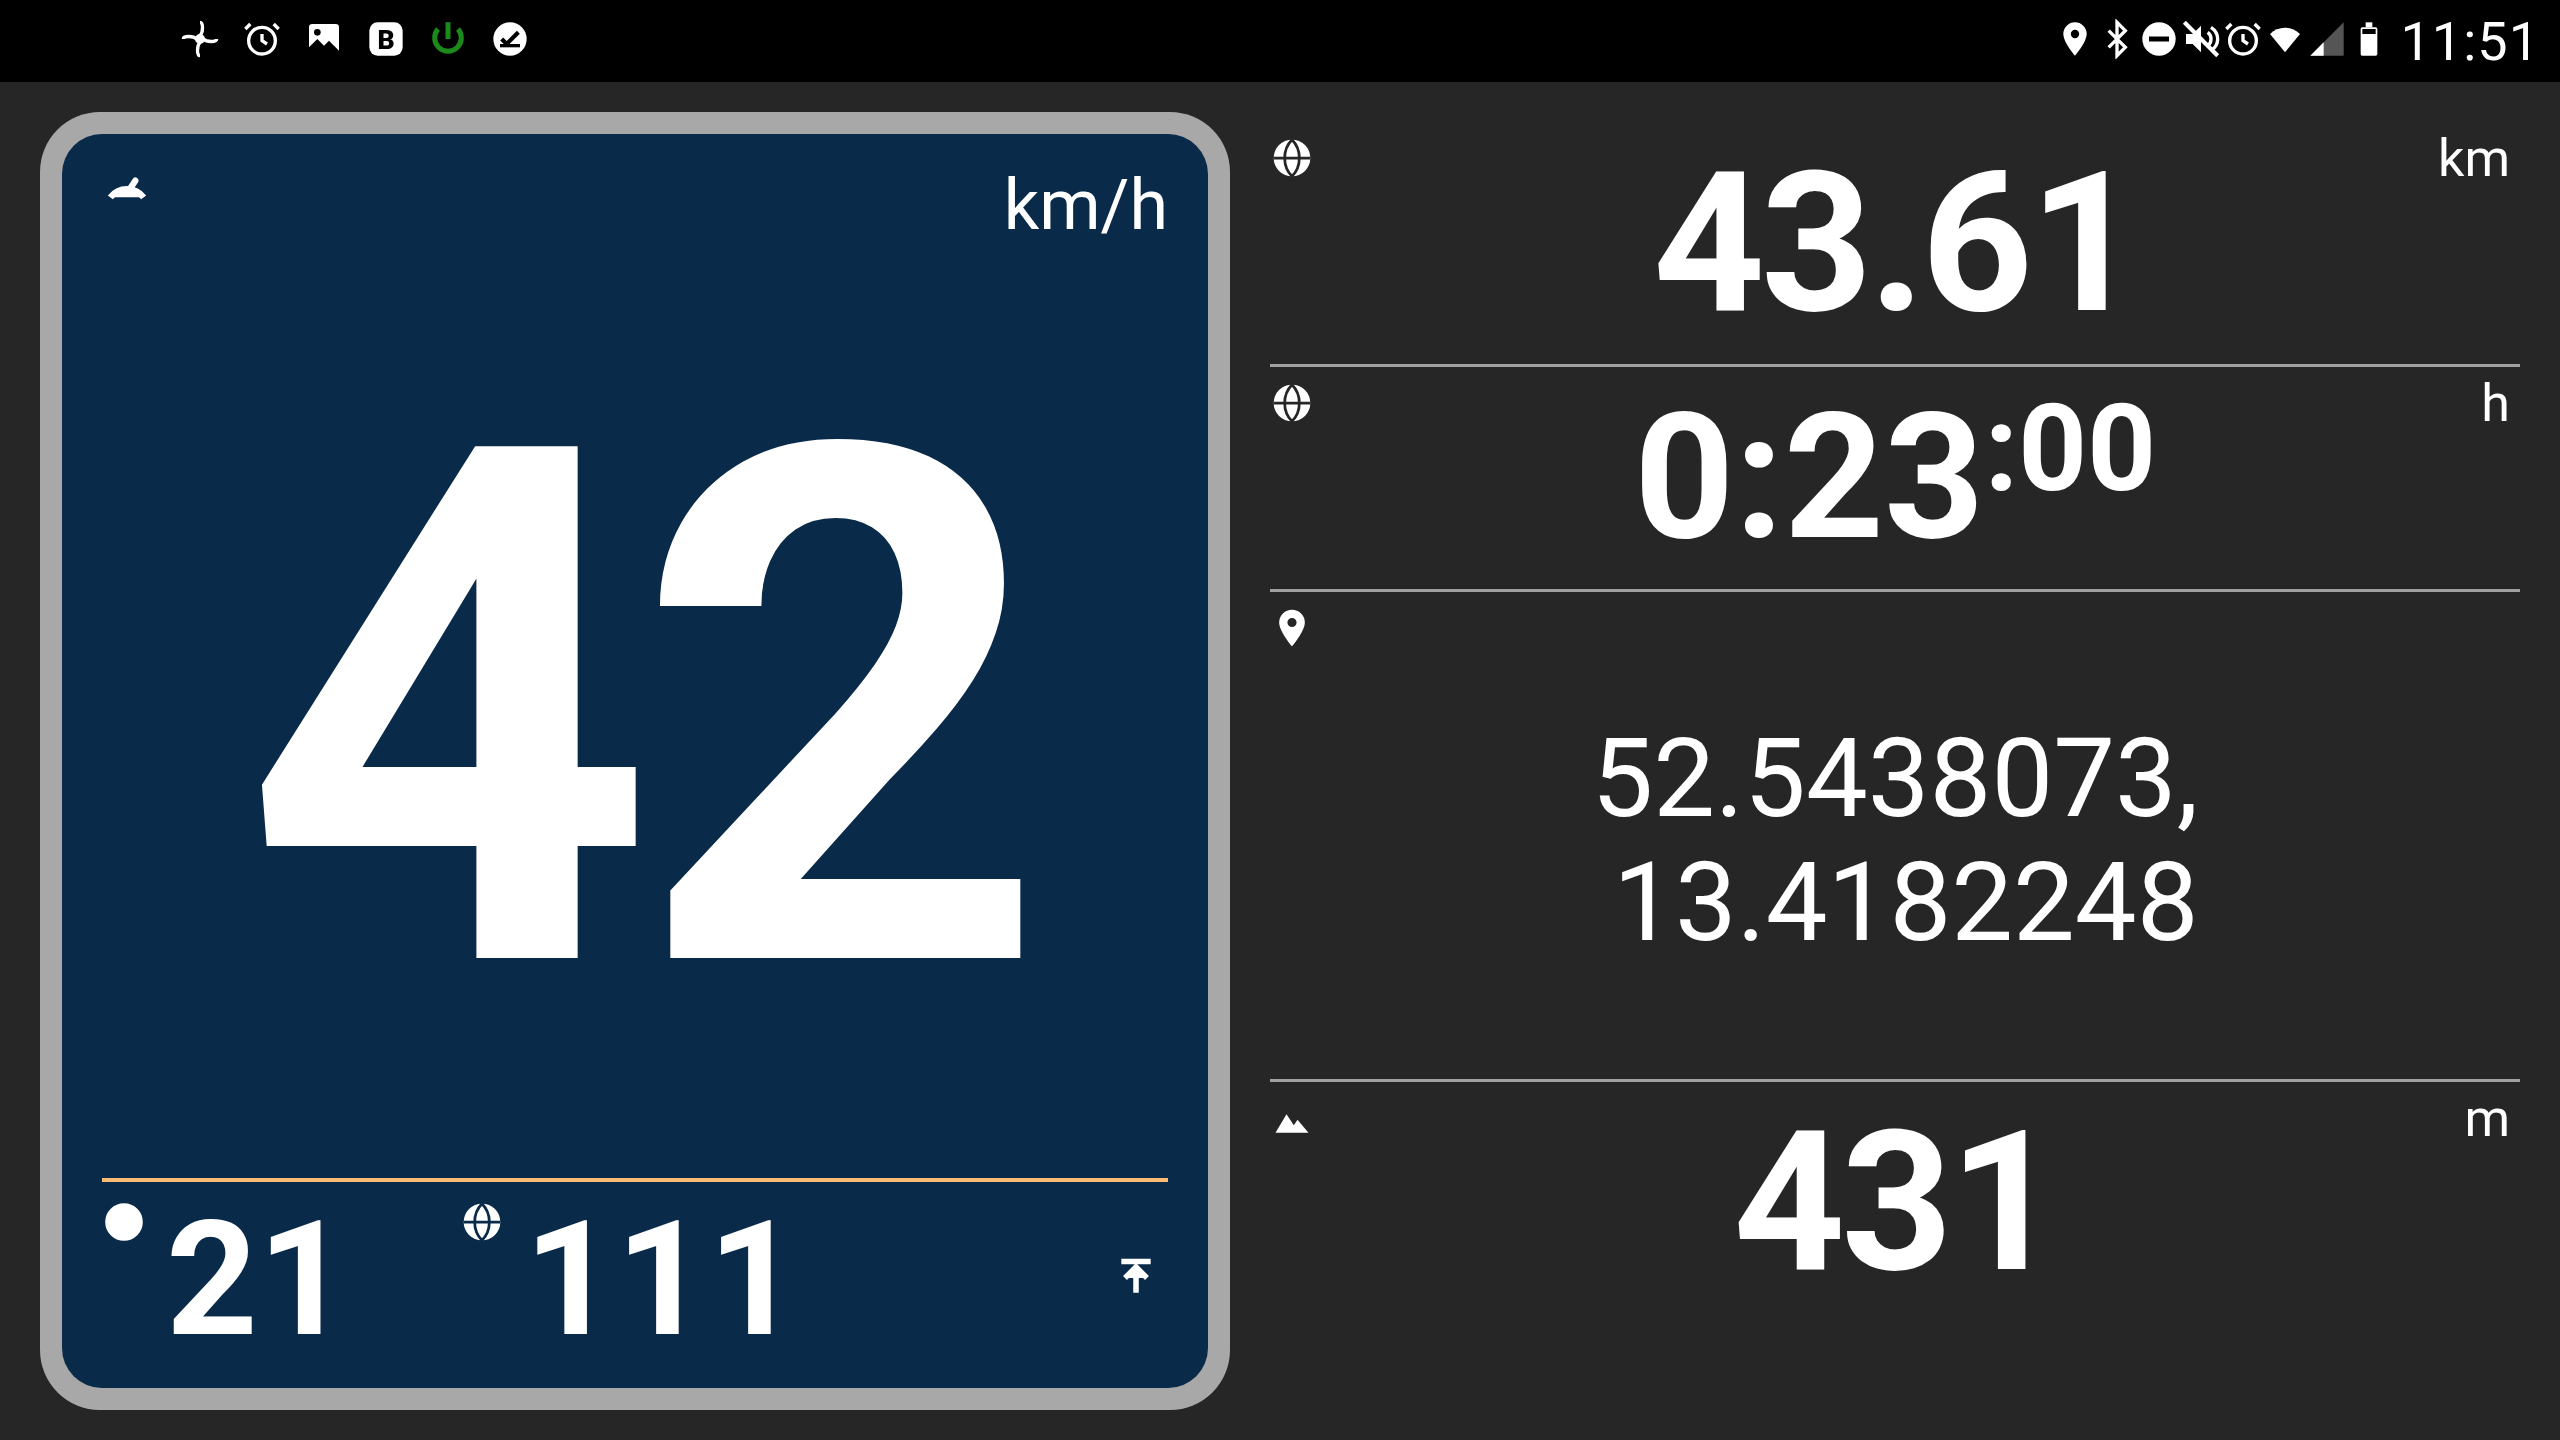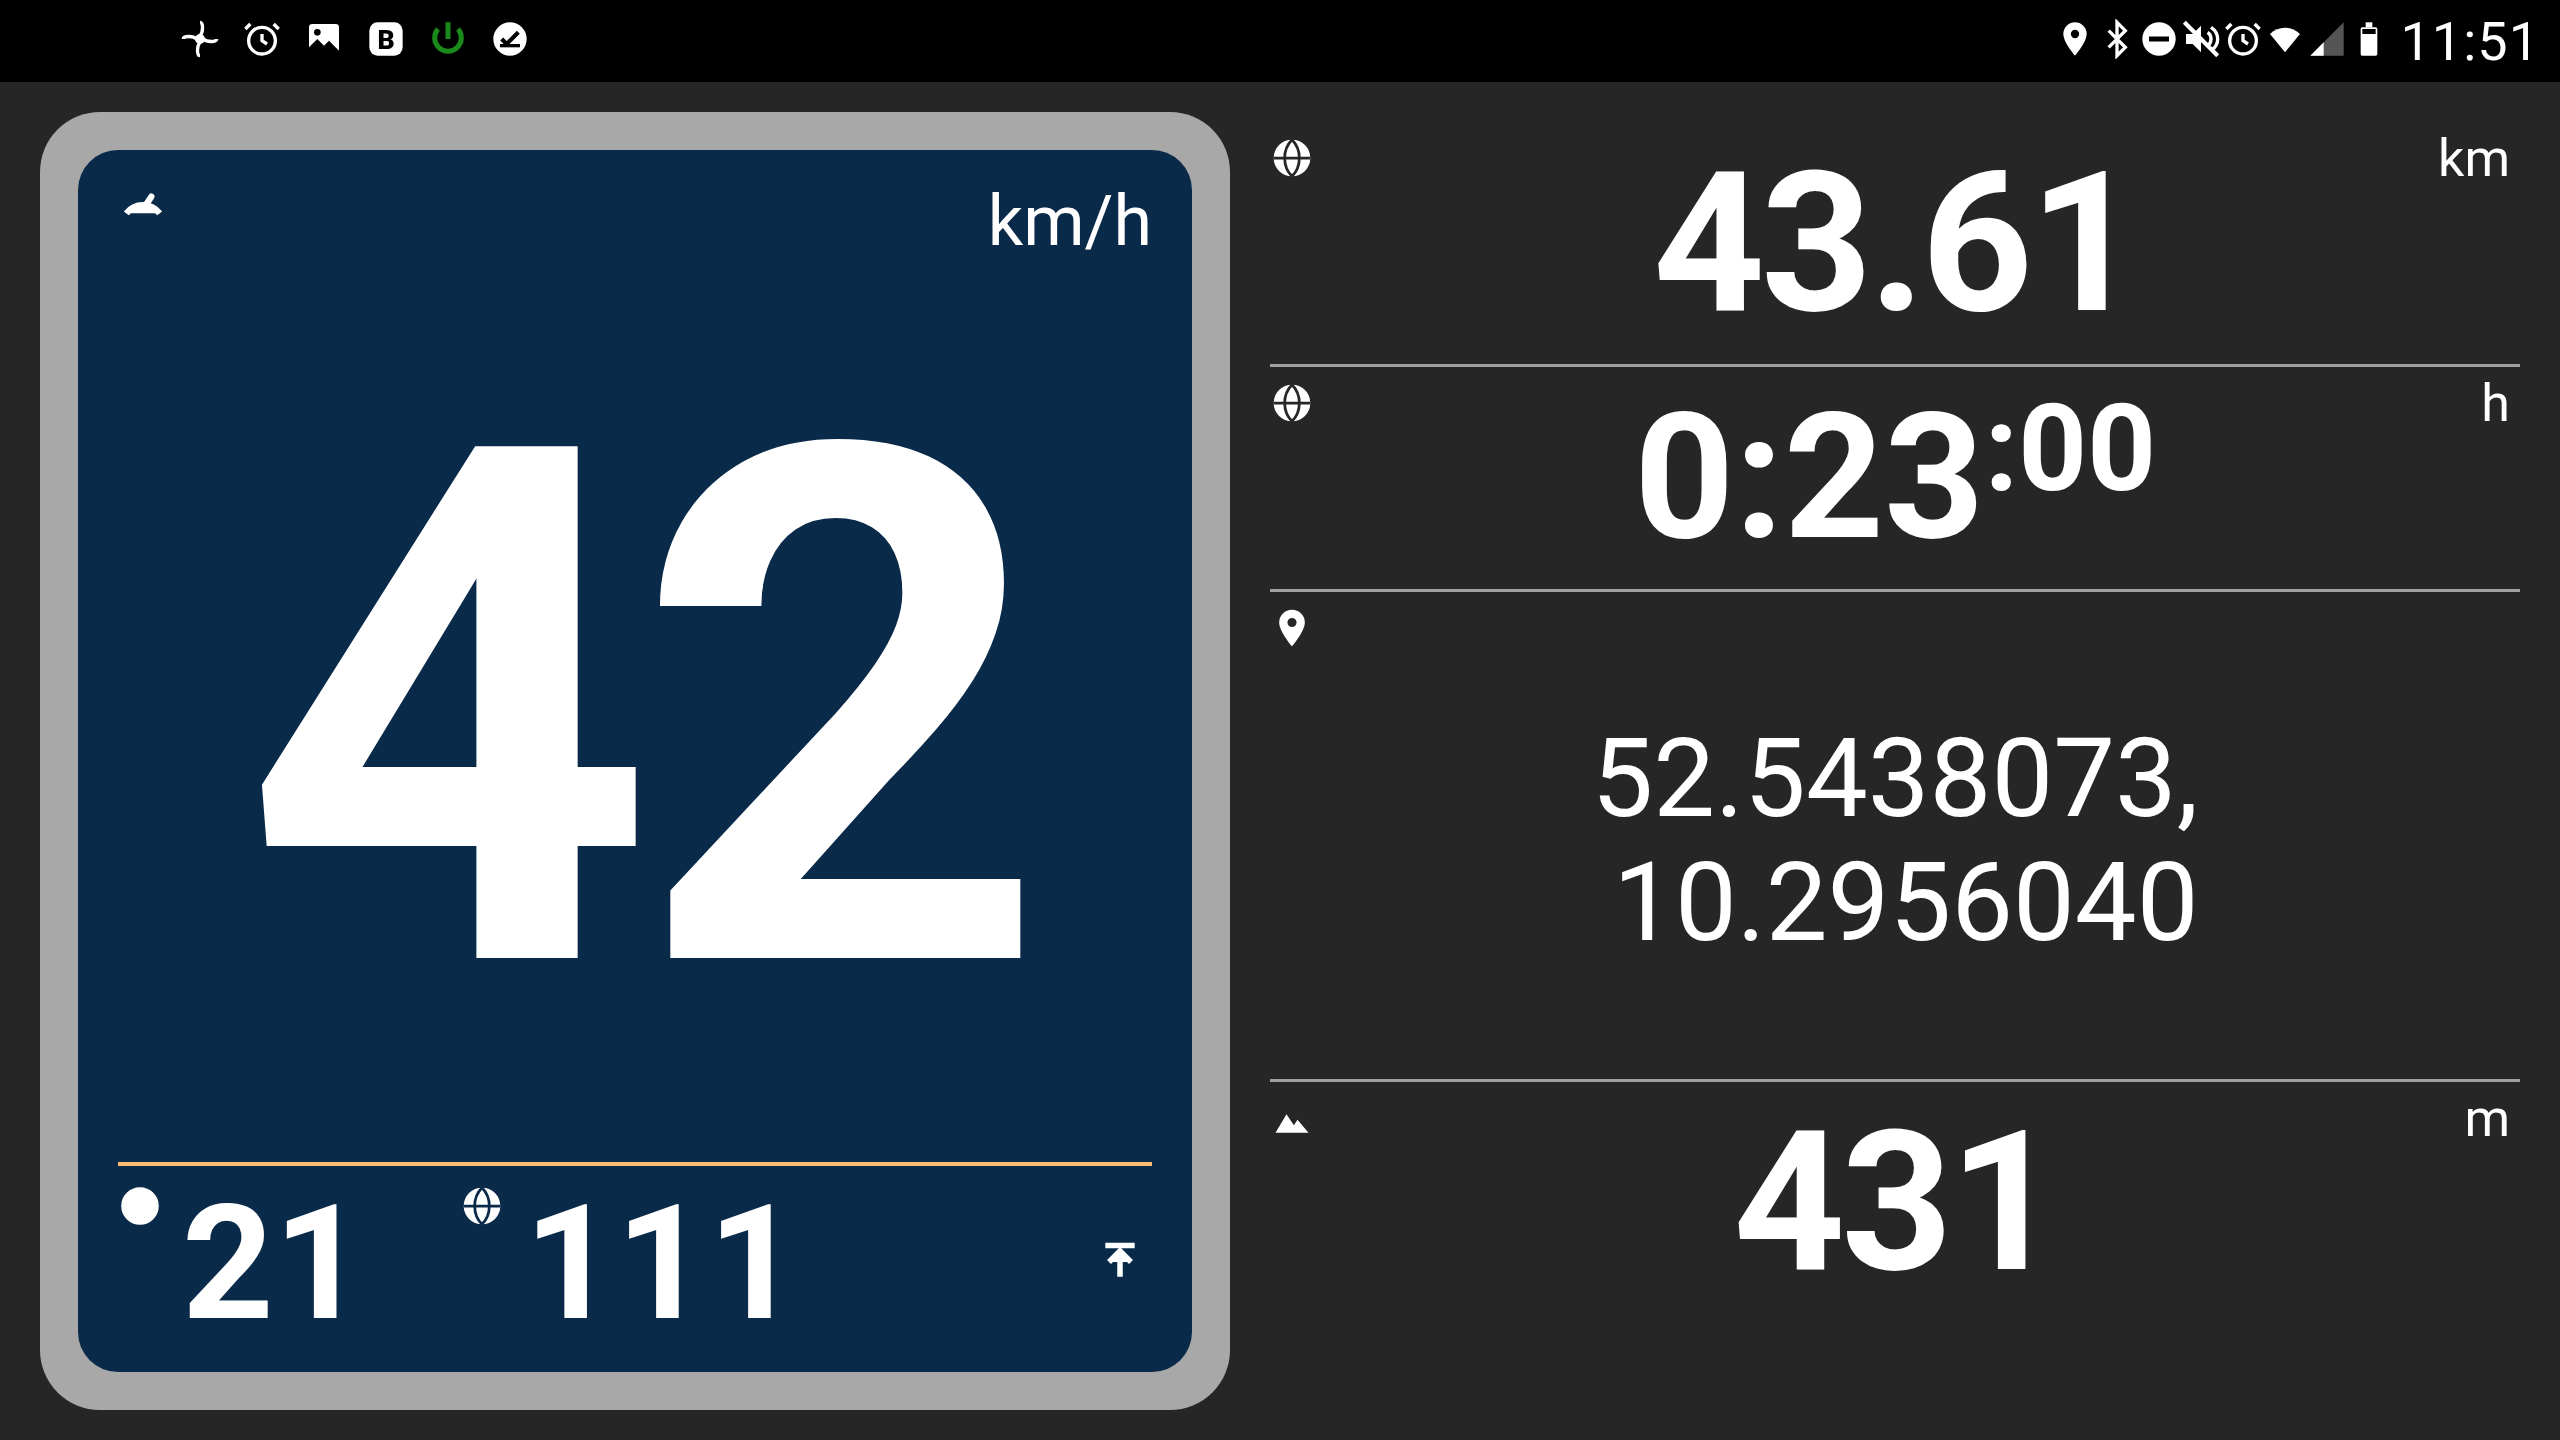--- a/index.html
+++ b/index.html
@@ -35,21 +35,21 @@
   .main {
     display: flex;
     height: calc(100% - 82px);
     padding: 30px 40px 30px 40px;
     gap: 40px;
   }
   
   .speed-card {
     width: 1190px;
     border-radius: 60px;
-    padding: 38px;
+    padding: 22px;
     background: #a8a8a8;
     display: flex;
     flex-direction: column;
   }
   .speed-inner {
     background: #0a2a4a;
     border-radius: 40px;
     flex: 1;
     display: flex;
     flex-direction: column;
@@ -296,21 +296,21 @@
     </div>
 
     <div class="stat-row row-coords-d">
       <span class="row-icon icon-md">
         <svg viewBox="0 0 24 24" fill="#fff">
             <path d="M12 2a7 7 0 00-7 7c0 5 7 13 7 13s7-8 7-13a7 7 0 00-7-7zm0 9.5a2.5 2.5 0 110-5 2.5 2.5 0 010 5z"></path>
           </svg>
       </span>
       <div class="stat-coords">
         <div>52.5438073,</div>
-        <div>10.2956040</div>
+        <div>13.4182248</div>
       </div>
     </div>
 
     <div class="stat-row row-elev">
       <span class="row-icon icon-md">
         <svg viewBox="0 0 24 24" fill="#fff">
             <path d="M3 20l6-10 4 6 2-3 6 7H3z"></path>
           </svg>
       </span>
       <span class="row-unit">m</span>

